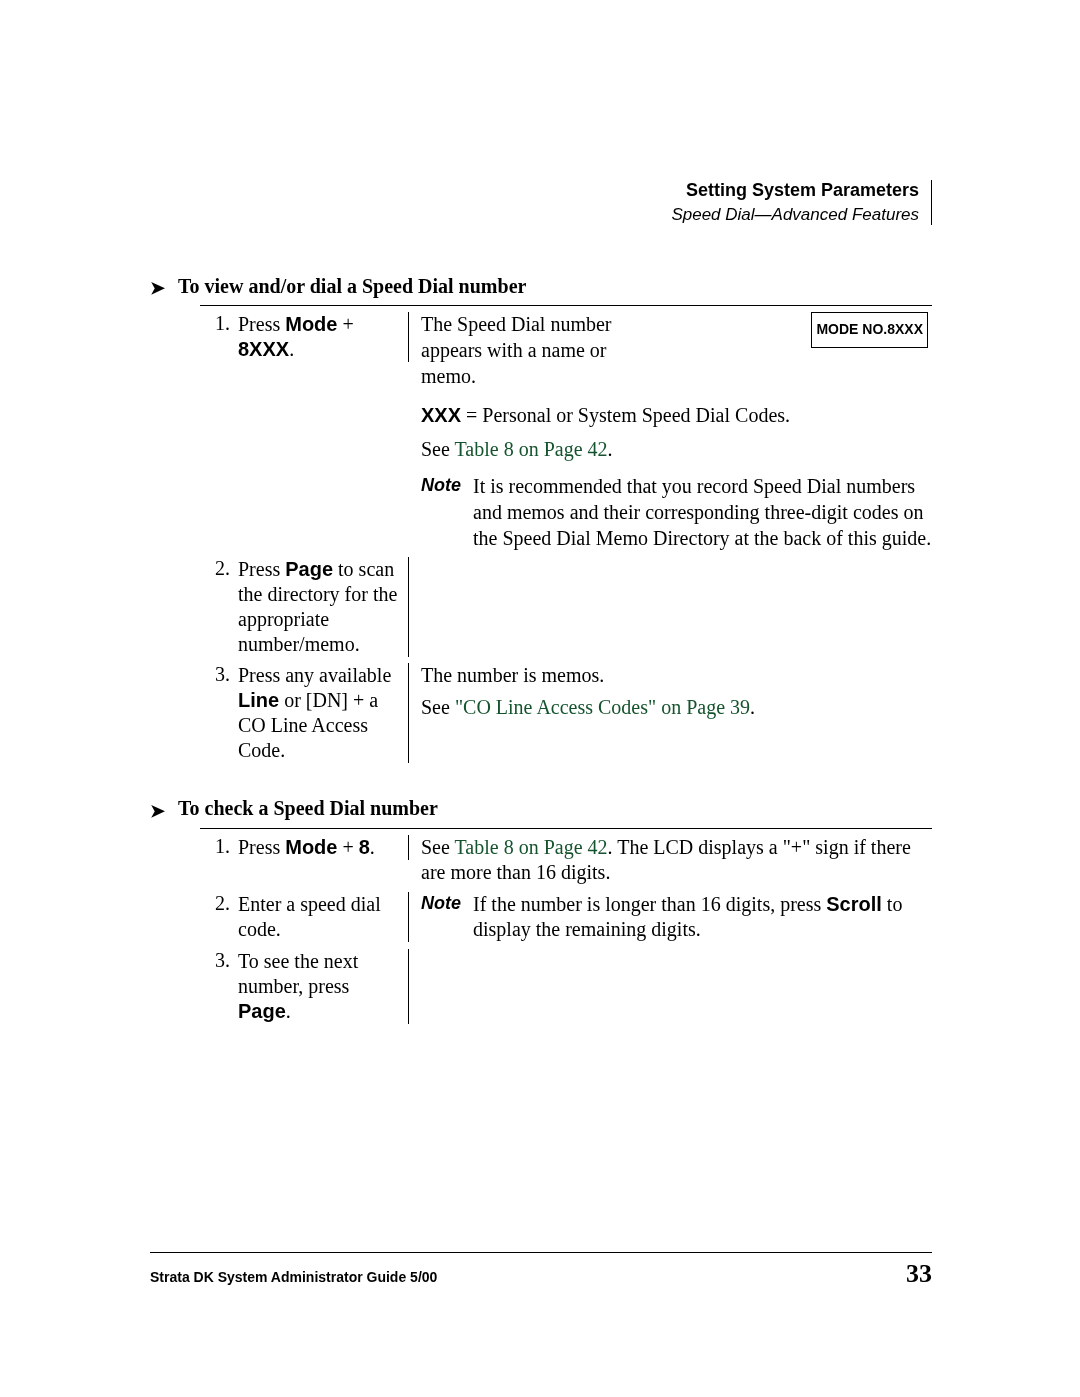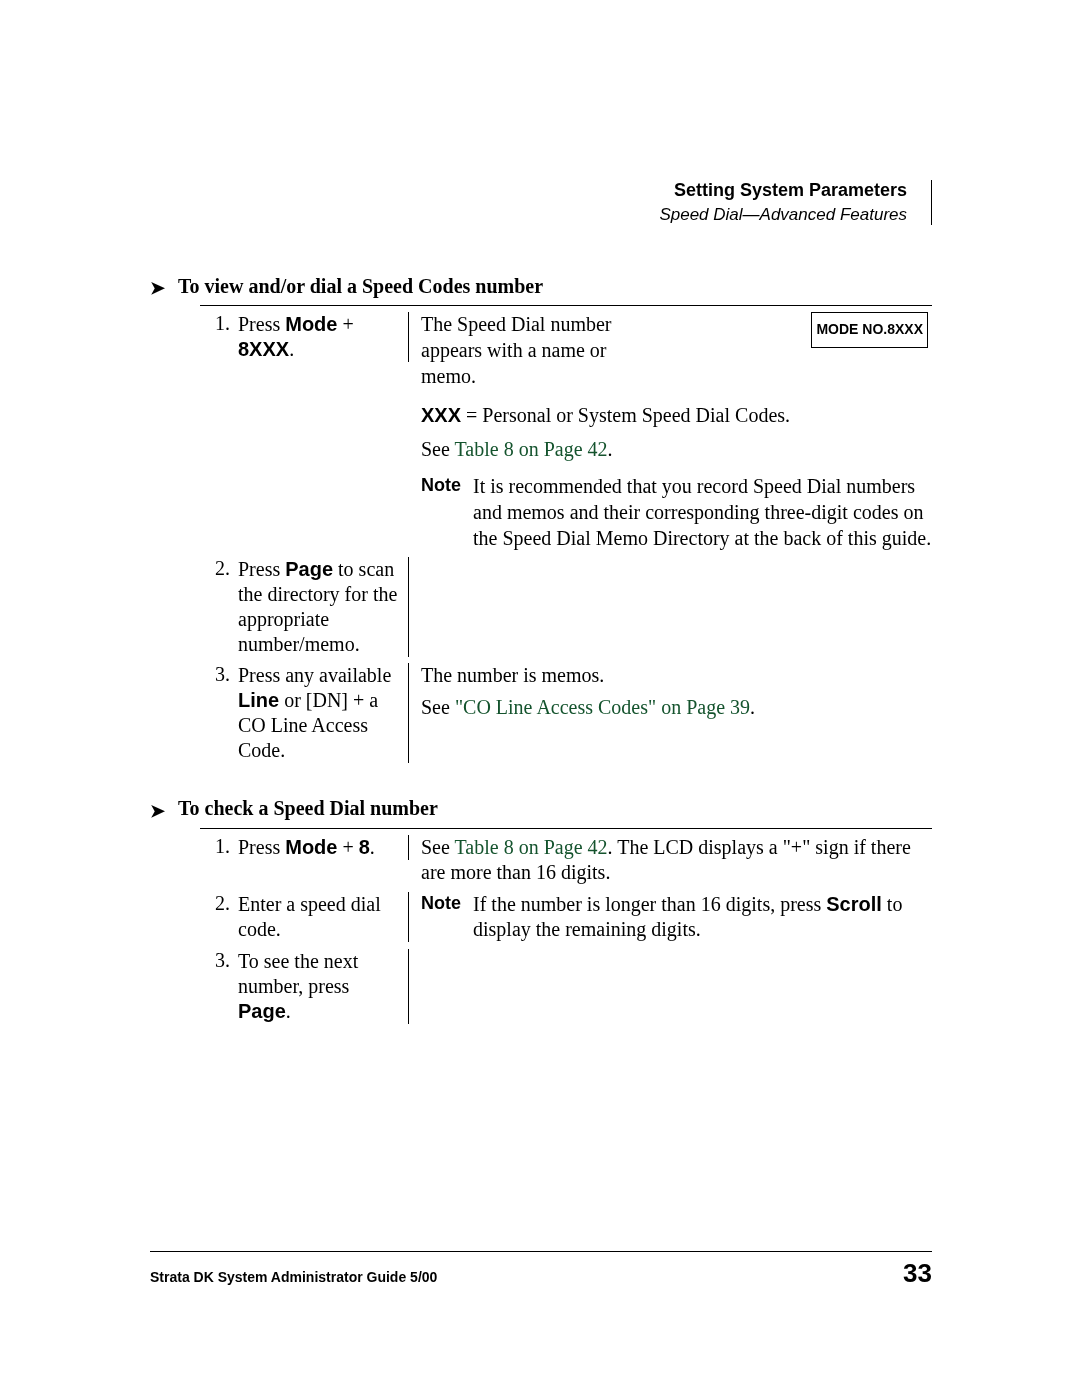--- a/index.html
+++ b/index.html
@@ -16,21 +16,21 @@
   .page {
     position: absolute;
     left: 150px;
     right: 148px;
     top: 180px;
     bottom: 140px;
   }
   .hdr {
     text-align: right;
     border-right: 1px solid #000;
-    padding-right: 24px;
+    padding-right: 12px;
     margin-bottom: 50px;
   }
   .hdr .title {
     font-family: Arial, Helvetica, sans-serif;
     font-weight: bold;
     font-size: 18px;
   }
   .hdr .sub {
     font-family: Arial, Helvetica, sans-serif;
     font-style: italic;
@@ -82,21 +82,21 @@
   .rightcol {
     flex: 1;
     padding-left: 12px;
     font-size: 20px;
     line-height: 1.28;
     position: relative;
   }
   .link { color: #14532d; }
   .sans-bold { font-family: Arial, Helvetica, sans-serif; font-weight: bold; }
   .note-row { display: flex; margin-top: 12px; }
-  .note-lbl { flex: 0 0 52px; font-weight: bold; font-family: Arial, Helvetica, sans-serif; font-size: 18px; }
+  .note-lbl { flex: 0 0 52px; font-weight: bold; font-family: Arial, Helvetica, sans-serif; font-size: 18px; font-style: italic; }
   .lcdbox {
     position: absolute;
     right: 4px;
     top: 0;
     border: 1.5px solid #000;
     font-family: Arial, Helvetica, sans-serif;
     font-weight: bold;
     font-size: 14px;
     padding: 8px 4px;
     white-space: nowrap;
@@ -117,37 +117,37 @@
     display: flex;
     justify-content: space-between;
     align-items: baseline;
   }
   .footer-left {
     font-family: Arial, Helvetica, sans-serif;
     font-weight: bold;
     font-size: 14px;
   }
   .footer-right {
-    font-family: Liberation Sans, sans-serif;
+    font-family: Liberation Serif, serif;
     font-weight: bold;
     font-size: 26px;
   }
 </style>
 </head>
 <body>
 
 <div class="page">
 
   <div class="hdr">
     <div class="title">Setting System Parameters</div>
     <div class="sub">Speed Dial—Advanced Features</div>
   </div>
 
   <div class="sect-title">
-    <span class="arrow">➤</span><span>To view and/or dial a Speed Codes number</span>
+    <span class="arrow">➤</span><span>To view and/or dial a Speed Dial number</span>
   </div>
   <hr class="thin">
 
   <div class="row">
     <div class="leftcol bordered">
       <div class="num">1.</div>
       <div class="ltext">
         <span>Press </span><span class="sans-bold">Mode</span><span> + </span><span class="sans-bold">8XXX</span><span>.</span>
       </div>
     </div>

